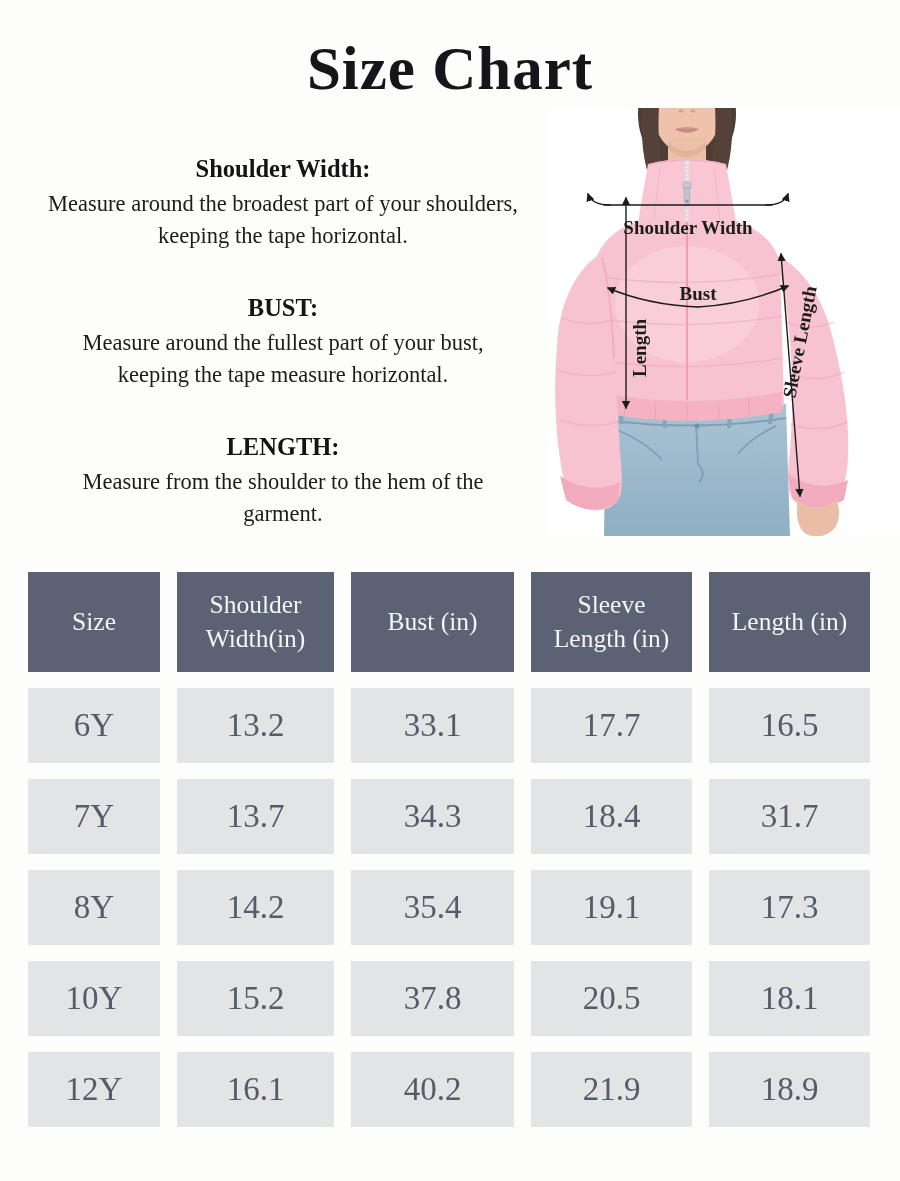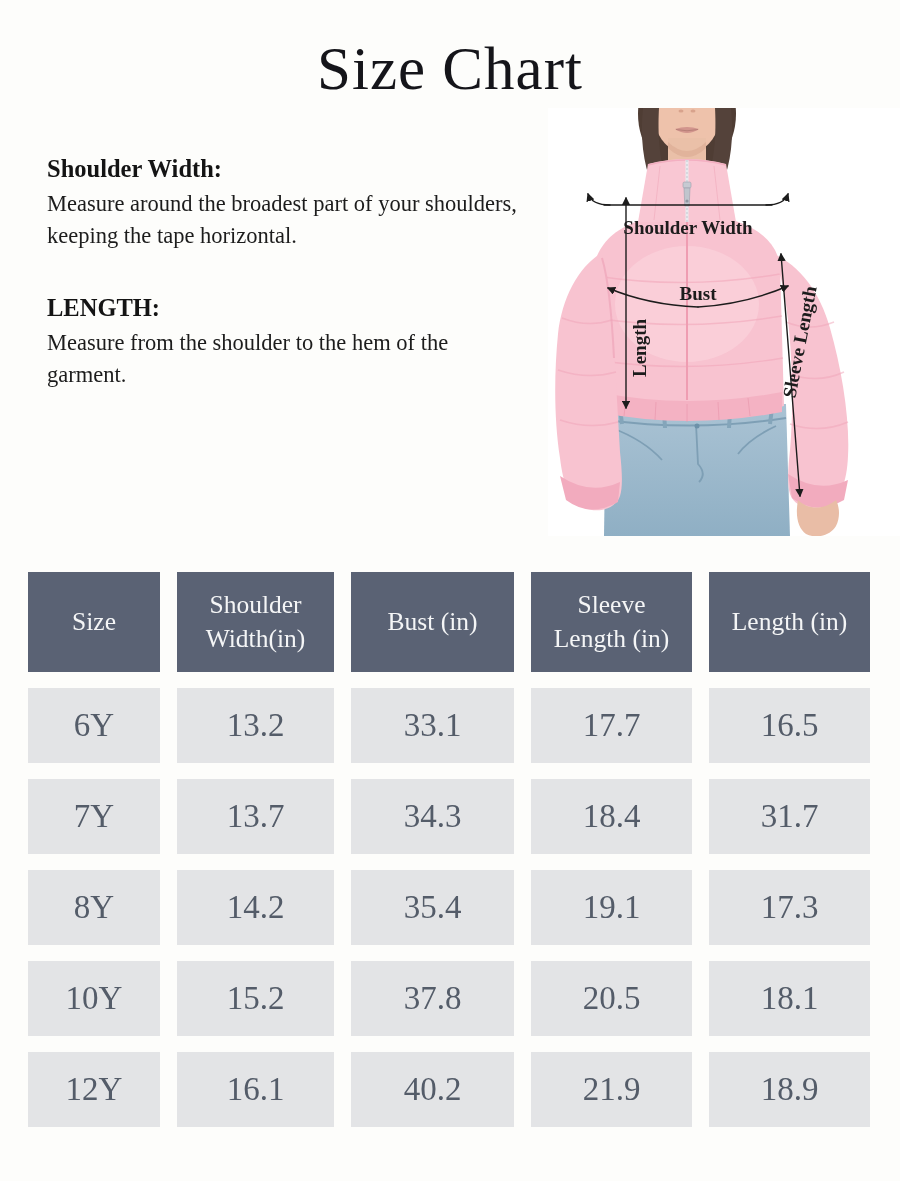--- a/index.html
+++ b/index.html
@@ -9,25 +9,25 @@
     background:#fdfdfb;
     font-family:"Liberation Serif", serif;
     color:#1b1b1b;
     position:relative;
     overflow:hidden;
   }
   .page { position:absolute; left:0; top:0; width:900px; height:1181px; background:#fdfdfb; }
 
   .title {
     position:absolute; top:34px; left:0; width:100%;
-    text-align:center; font-size:61px; font-weight:400;
+    text-align:center; font-size:61px; font-weight:700;
     letter-spacing:1px; color:#15151a;
   }
 
-  .instructions { position:absolute; left:47px; top:155px; width:472px; }
+  .instructions { position:absolute; left:47px; top:155px; width:472px;text-align:center; }
   .iblock { margin-bottom:41px; }
   .ihead { font-size:24.5px; font-weight:700; margin-bottom:5px; color:#141414; }
   .ibody { font-size:22.5px; line-height:1.44; color:#1c1c1c; }
 
   .diagram { position:absolute; left:548px; top:108px; width:362px; height:428px; }
   .diagram svg { display:block; }
   .anno-label {
     font-family:"Liberation Serif", serif;
     font-weight:bold; font-size:19px; fill:#1c1c1c;
   }
@@ -55,20 +55,24 @@
 <body>
 
 <div class="page">
 
   <h1 class="title">Size Chart</h1>
 
   <div class="instructions">
     <div class="iblock">
       <div class="ihead">Shoulder Width:</div>
       <div class="ibody">Measure around the broadest part of your shoulders, keeping the tape horizontal.</div>
+    </div>
+    <div class="iblock">
+      <div class="ihead">BUST:</div>
+      <div class="ibody">Measure around the fullest part of your bust, keeping the tape measure horizontal.</div>
     </div>
     <div class="iblock">
       <div class="ihead">LENGTH:</div>
       <div class="ibody">Measure from the shoulder to the hem of the garment.</div>
     </div>
   </div>
 
   <div class="diagram">
     <svg viewBox="0 0 362 428" width="362" height="428">
       <defs>

